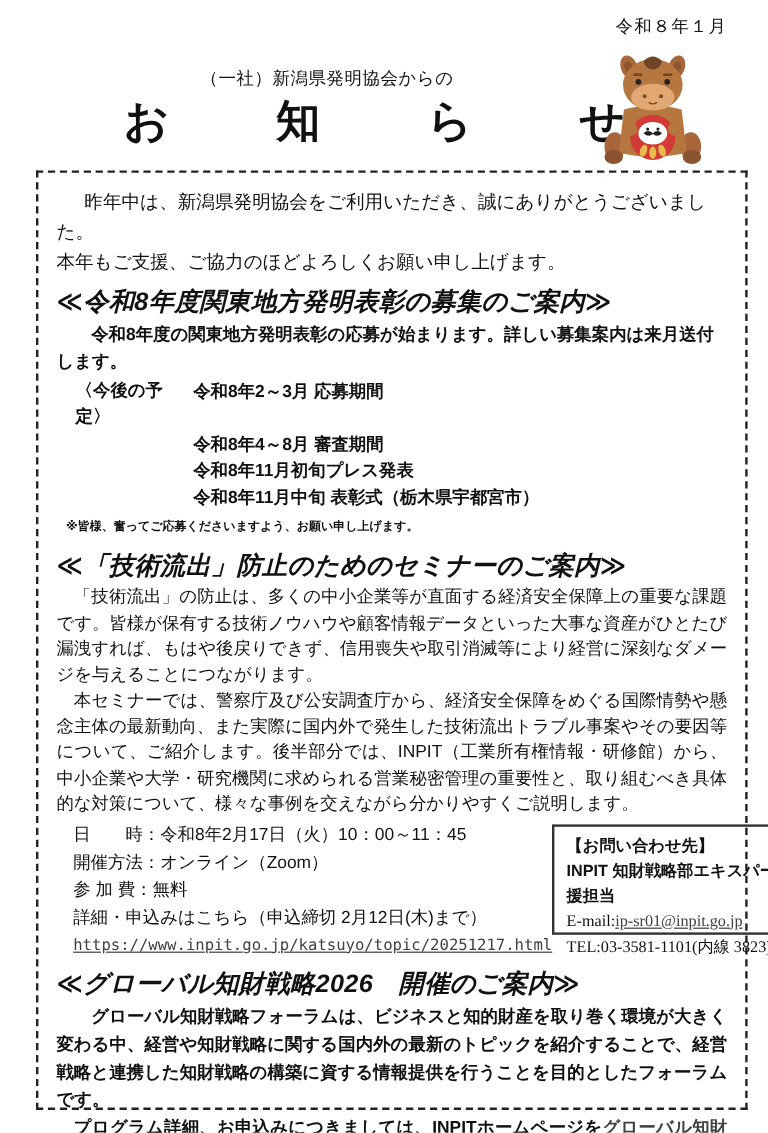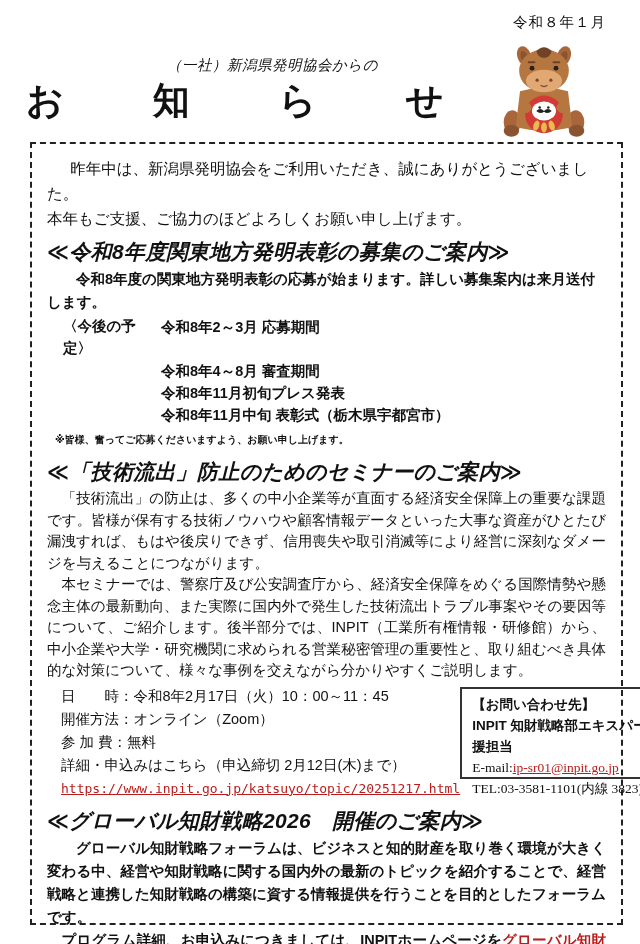--- a/index.html
+++ b/index.html
@@ -9,27 +9,28 @@
     font-family:"Liberation Sans","DejaVu Sans",sans-serif;
     font-size:14px;
   }
   
   .top-date{
     position:absolute;top:13px;right:34px;
     font-size:14.5px;letter-spacing:1px;font-weight:500;
   }
   .org-line{
     position:absolute;top:56px;left:0;width:545px;
-    text-align:center;font-size:14.5px;font-weight:500;letter-spacing:.5px;font-style:italic;
+    text-align:center;font-size:14.5px;font-weight:500;letter-spacing:.5px;
   }
   .big-title{
     position:absolute;top:76px;left:0;width:560px;
-    font-size:37px;font-weight:900;
+    text-align:center;font-size:37px;font-weight:900;
     letter-spacing:26px;text-indent:26px;
     font-family:"DejaVu Sans","Liberation Sans",sans-serif;
+    padding-left:32px;
   }
   .mascot{position:absolute;top:45px;right:52px;width:88px;height:96px;}
   
   .main-box{
     position:absolute;left:30px;top:142px;width:593px;height:783px;
     border:2px dashed #222;box-sizing:border-box;
     padding:10px 15px 8px 15px;
   }
   
   .greeting{font-family:"Liberation Serif","DejaVu Serif",serif;
@@ -55,21 +56,21 @@
     flex:0 0 232px;border:2px solid #333;box-sizing:border-box;
     padding:5px 10px;margin-top:2px;height:92px;
     font-size:13.5px;line-height:21px;font-weight:600;
   }
   .contact-box .latin{font-family:"Liberation Serif","DejaVu Serif",serif;font-weight:400;}
   
   .s3-para{margin:0;line-height:23px;text-align:justify;font-weight:600;font-size:14.5px;}
   .s3-para.p1{text-indent:2em;}
   .s3-para.p2{text-indent:1em;}
   
-  a{color:#b91c1c;text-decoration:underline;cursor:pointer;}
+  a{color:#404040;text-decoration:underline;cursor:pointer;}
   a.bold-link{font-weight:700;}
   .email-link{font-family:"Liberation Serif","DejaVu Serif",serif;font-weight:400;}
 </style>
 </head>
 <body>
 
 <div class="top-date">令和８年１月</div>
 <div class="org-line">（一社）新潟県発明協会からの</div>
 <div class="big-title">お　知　ら　せ</div>
 

